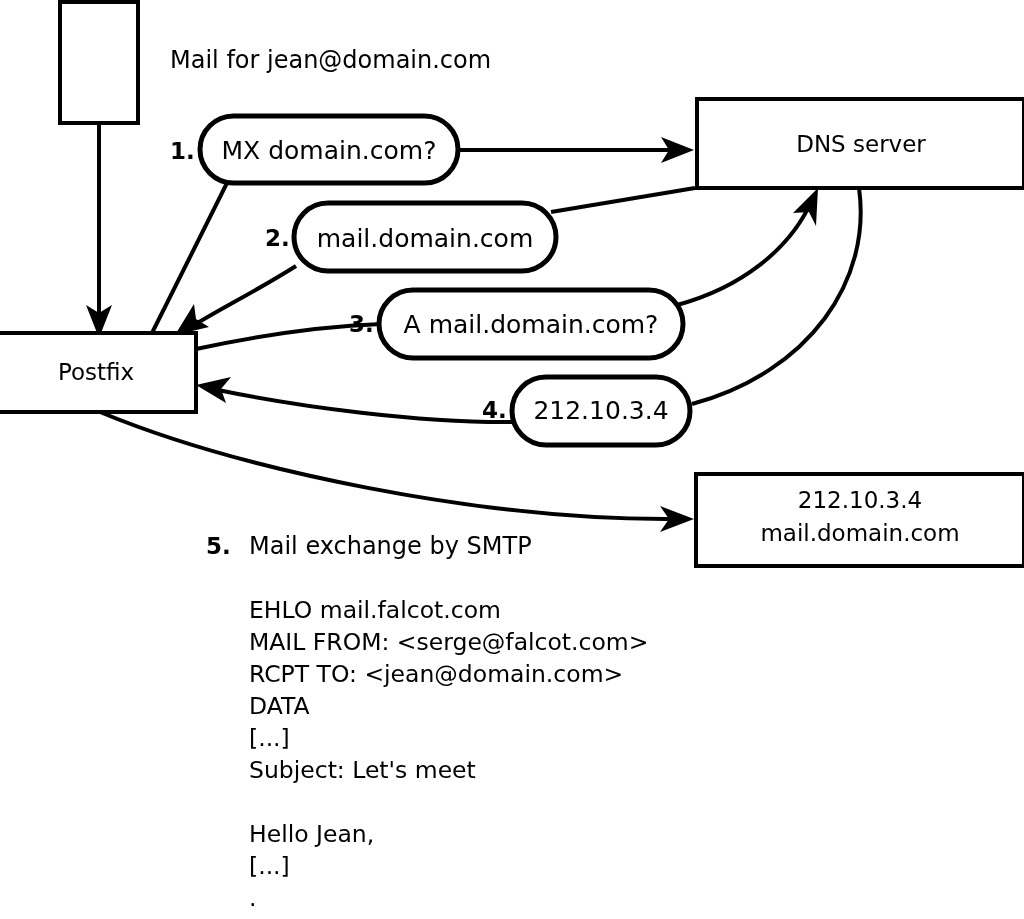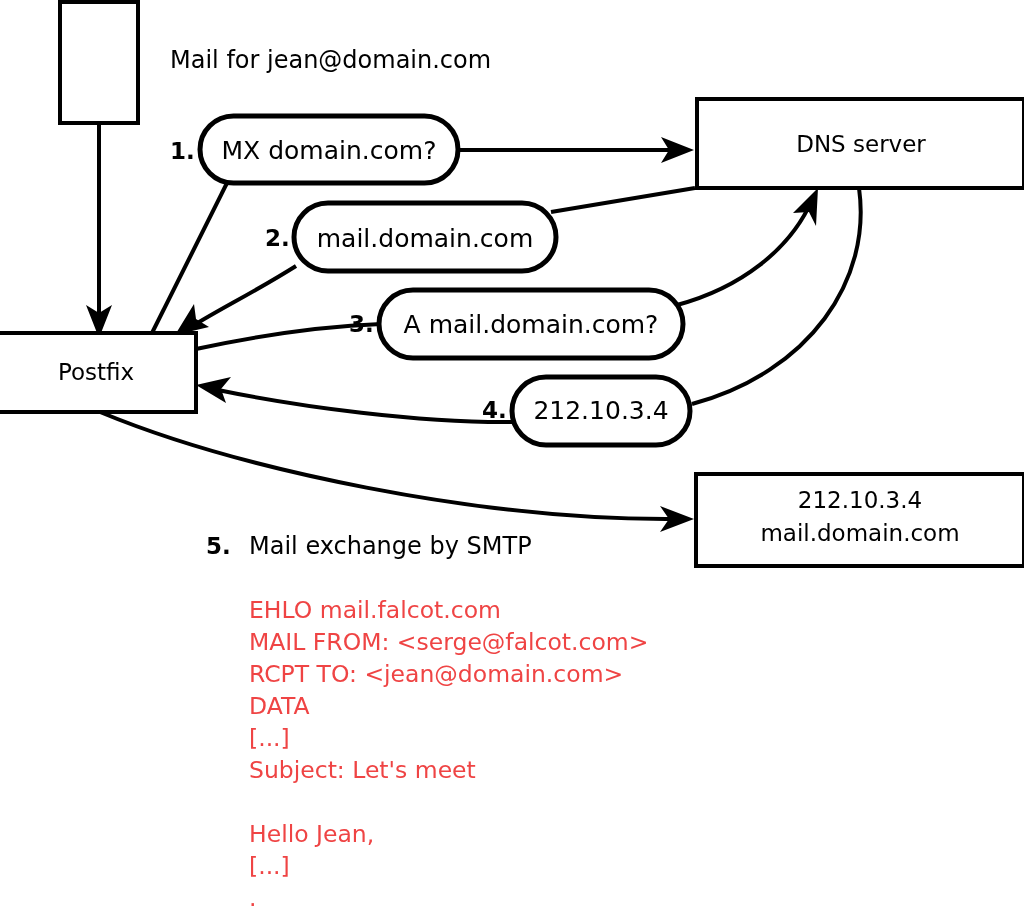--- a/index.html
+++ b/index.html
@@ -69,21 +69,21 @@
     font-size: 24px;
   }
   .mono-block {
     position: absolute;
     left: 249px;
     top: 594px;
     width: 600px;
     font-size: 23.5px;
     line-height: 32px;
     white-space: pre;
-    color: #ef4444;
+    color: #000000;
     font-family: "DejaVu Sans", "Liberation Sans", sans-serif;
   }
 </style>
 </head>
 <body>
 
 <div id="stage">
 
   <svg class="diagram" viewBox="0 0 1024 919" xmlns="http://www.w3.org/2000/svg">
 

